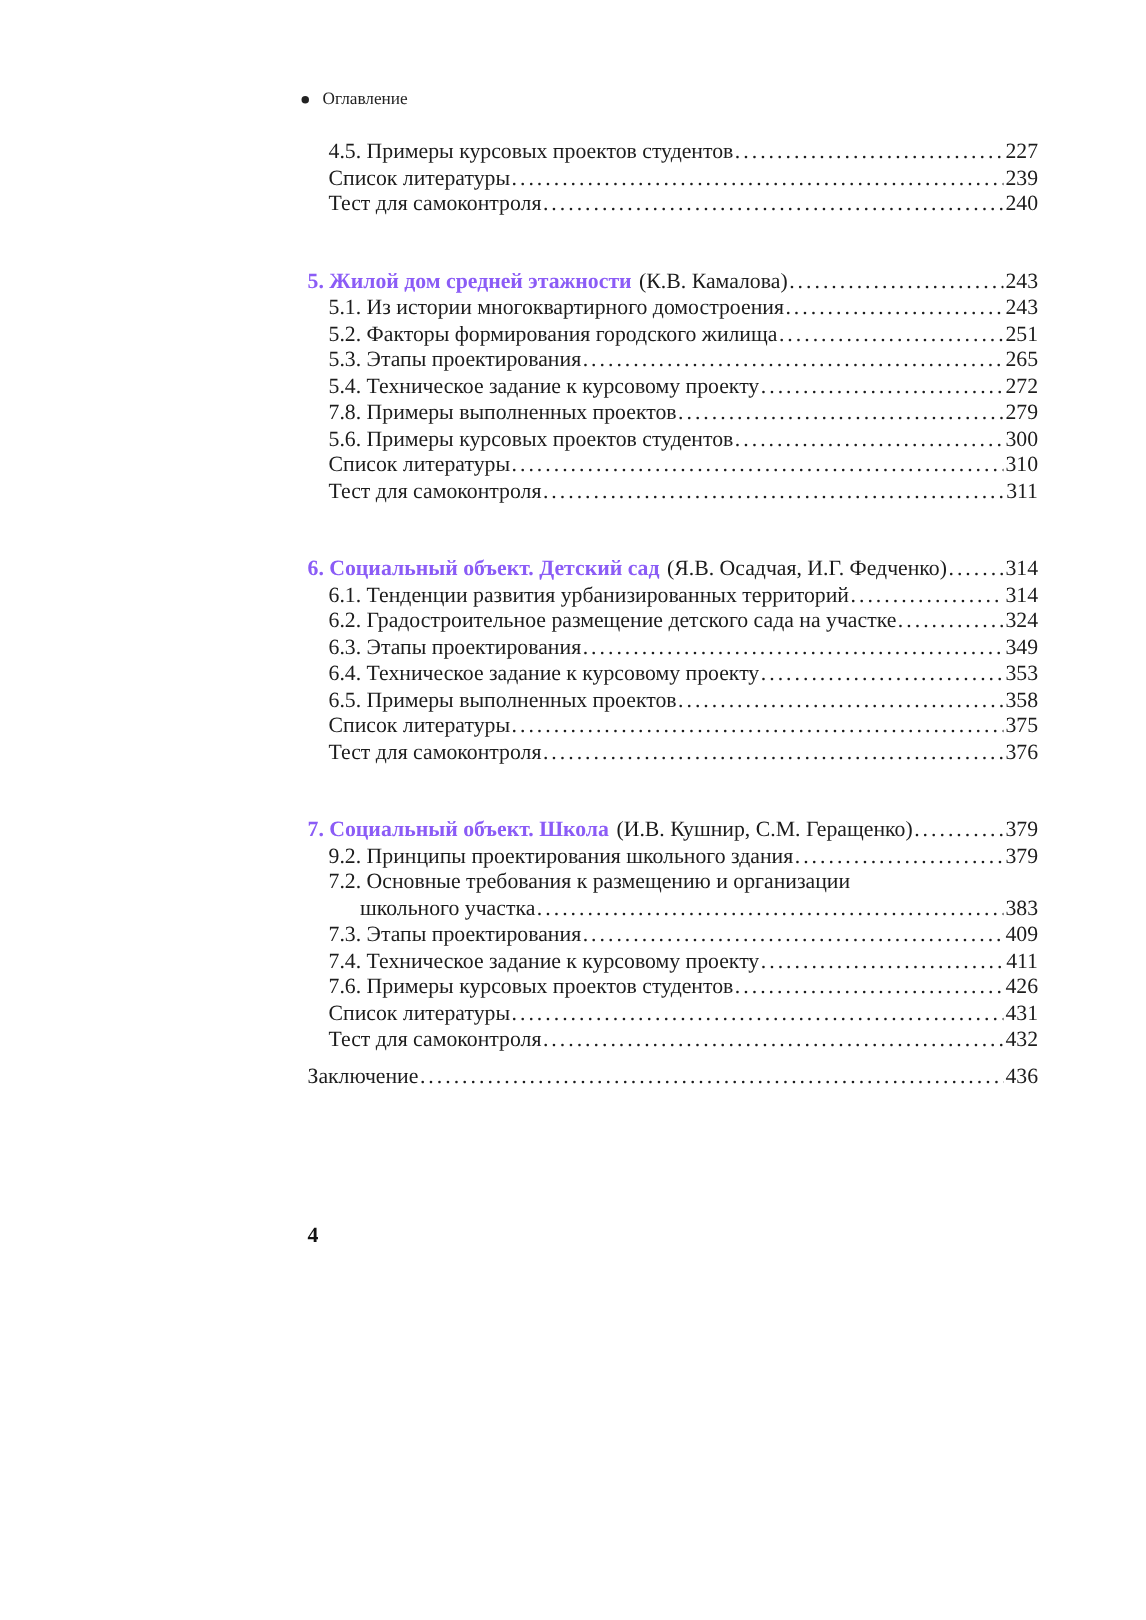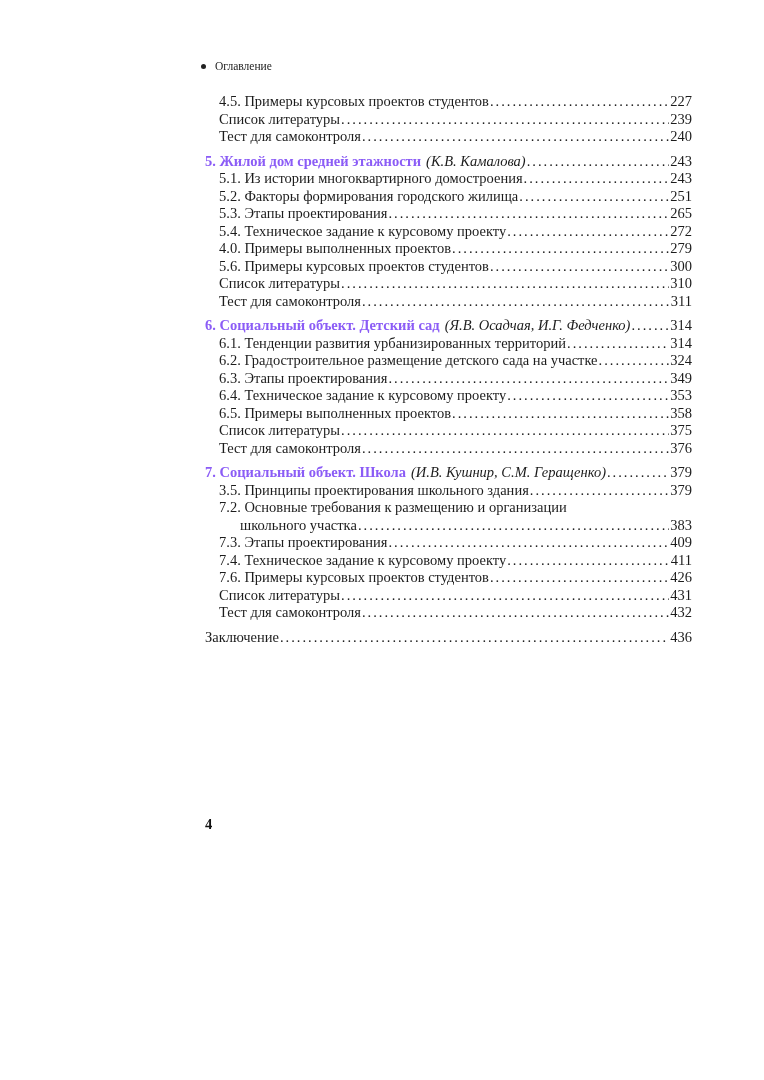--- a/index.html
+++ b/index.html
@@ -40,21 +40,21 @@
   .row {
     display: flex;
     align-items: baseline;
     line-height: 17.5px;
   }
   .row.sp { margin-top: 7px; }
   .ind1 { padding-left: 14px; }
   .ind2 { padding-left: 35px; }
   .t { flex: 0 0 auto; white-space: nowrap; }
   .b { font-weight: 700; color: #8b5cf6; }
-  .i { font-style: italic; margin-left: 5px; }
+  .i { margin-left: 5px; margin-top: 27px; }
   .dots {
     flex: 1 1 auto;
     overflow: hidden;
     white-space: nowrap;
     margin: 0 1px;
     min-width: 6px;
   }
   .dots::after {
     content: "........................................................................................................................";
     letter-spacing: 2px;
@@ -118,21 +118,21 @@
       <span class="t">5.3. Этапы проектирования</span>
       <span class="dots"></span>
       <span class="pg">265</span>
     </div>
     <div class="row ind1">
       <span class="t">5.4. Техническое задание к курсовому проекту</span>
       <span class="dots"></span>
       <span class="pg">272</span>
     </div>
     <div class="row ind1">
-      <span class="t">4.0. Примеры выполненных проектов</span>
+      <span class="t">7.8. Примеры выполненных проектов</span>
       <span class="dots"></span>
       <span class="pg">279</span>
     </div>
     <div class="row ind1">
       <span class="t">5.6. Примеры курсовых проектов студентов</span>
       <span class="dots"></span>
       <span class="pg">300</span>
     </div>
     <div class="row ind1">
       <span class="t">Список литературы</span>
@@ -187,21 +187,21 @@
       <span class="pg">376</span>
     </div>
 
     <div class="row sp">
       <span class="t b">7. Социальный объект. Школа</span>
       <span class="t i">(И.В. Кушнир, С.М. Геращенко)</span>
       <span class="dots"></span>
       <span class="pg">379</span>
     </div>
     <div class="row ind1">
-      <span class="t">3.5. Принципы проектирования школьного здания</span>
+      <span class="t">9.2. Принципы проектирования школьного здания</span>
       <span class="dots"></span>
       <span class="pg">379</span>
     </div>
     <div class="row ind1">
       <span class="t">7.2. Основные требования к размещению и организации</span>
     </div>
     <div class="row ind2">
       <span class="t">школьного участка</span>
       <span class="dots"></span>
       <span class="pg">383</span>

